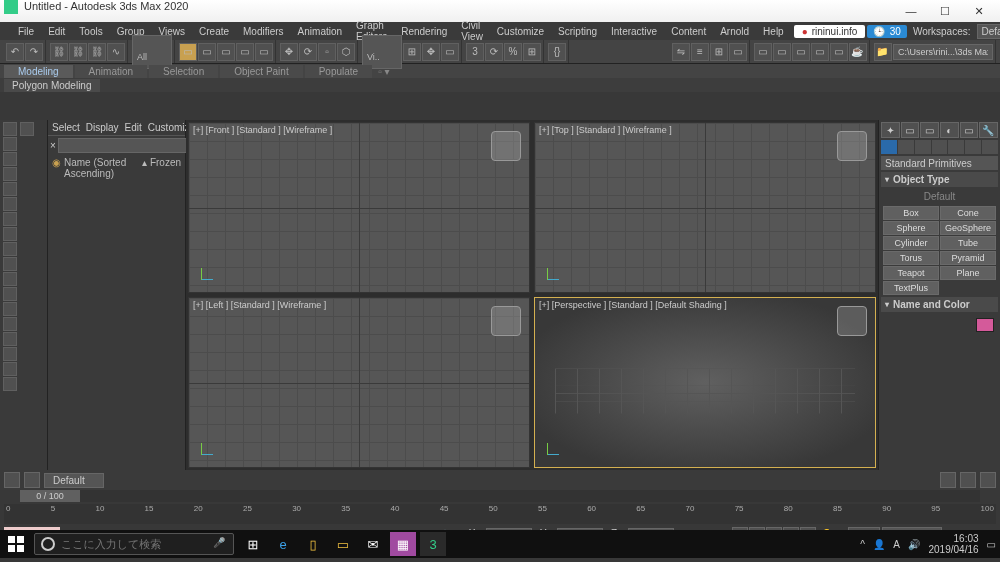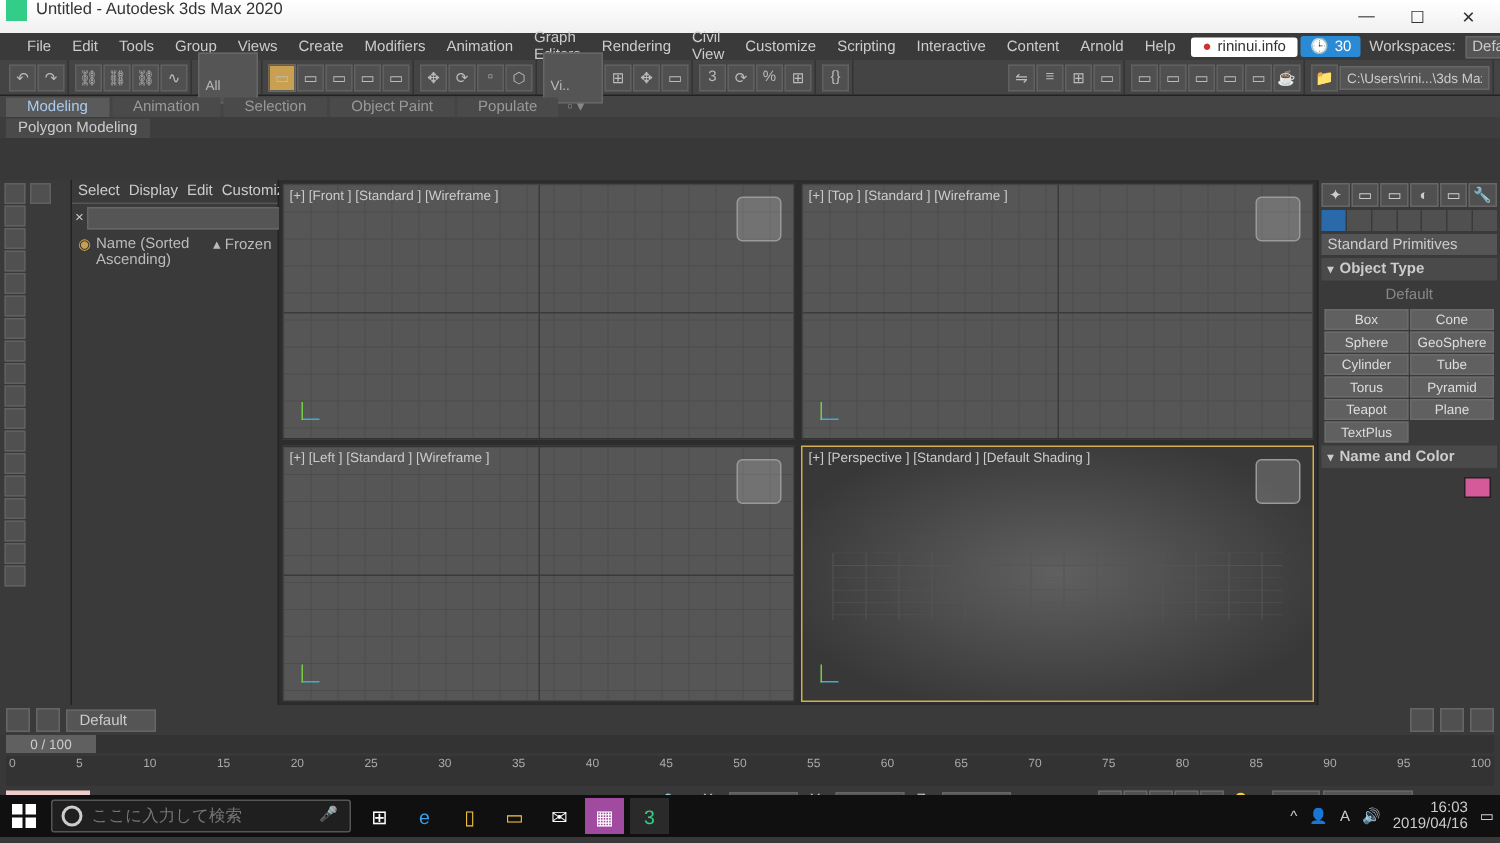--- a/index.html
+++ b/index.html
@@ -73,21 +73,21 @@
 .rollout-hdr::before { content:"▾"; margin-right:4px; font-size:8px;}
 .autogrid { text-align:center; padding:2px; color:#888; font-size:10px;}
 .obj-grid { display:grid; grid-template-columns:1fr 1fr; gap:1px; padding:0 2px;}
 .obj-btn { background:#606060; border:1px solid #6a6a6a; color:#ddd; font-size:9px; padding:1px 0; text-align:center; }
 .colorbox { width:18px; height:14px; background:#d45a9a; border:1px solid #222; margin:4px 4px 0 auto;}
 
 .bottom { position:absolute; left:0; right:0; bottom:0; height:92px; background:#383838; display:flex; flex-direction:column;}
 .layerbar { height:20px; display:flex; align-items:center; padding:0 4px; gap:4px; background:#3a3a3a;}
 .layerbar .lsq { width:16px; height:16px; background:#505050; border:1px solid #666;}
 .layerbar .lname { background:#555; color:#ccc; padding:1px 8px; border:1px solid #666; min-width:60px; font-size:10px;}
-.slider { height:12px; background:#333; position:relative; margin:0 4px;}
+.slider { height:12px; background:#333; position:relative; margin:0 20px;}
 .slider .thumb { position:absolute; left:0; width:60px; height:12px; background:#606060; display:flex; align-items:center; justify-content:center; font-size:9px;}
 .timeline { height:20px; background:#333; margin:2px 4px; position:relative; font-size:8px; color:#aaa;}
 .timeline .ticks { position:absolute; inset:0; display:flex; justify-content:space-between; padding:0 2px;}
 .timeline .ticks span { font-size:8px;}
 .status { height:16px; display:flex; align-items:center; gap:4px; padding:0 4px; font-size:10px;}
 .status .pink { width:56px; height:14px; background:#ecc;}
 .status .txt { flex:1;}
 .status .coords { display:flex; gap:8px;}
 .status .cin { width:46px; background:#555; border:1px solid #666; color:#ccc; font-size:9px; padding:0 2px;}
 .status2 { height:16px; display:flex; align-items:center; gap:4px; padding:0 4px; font-size:10px;}

